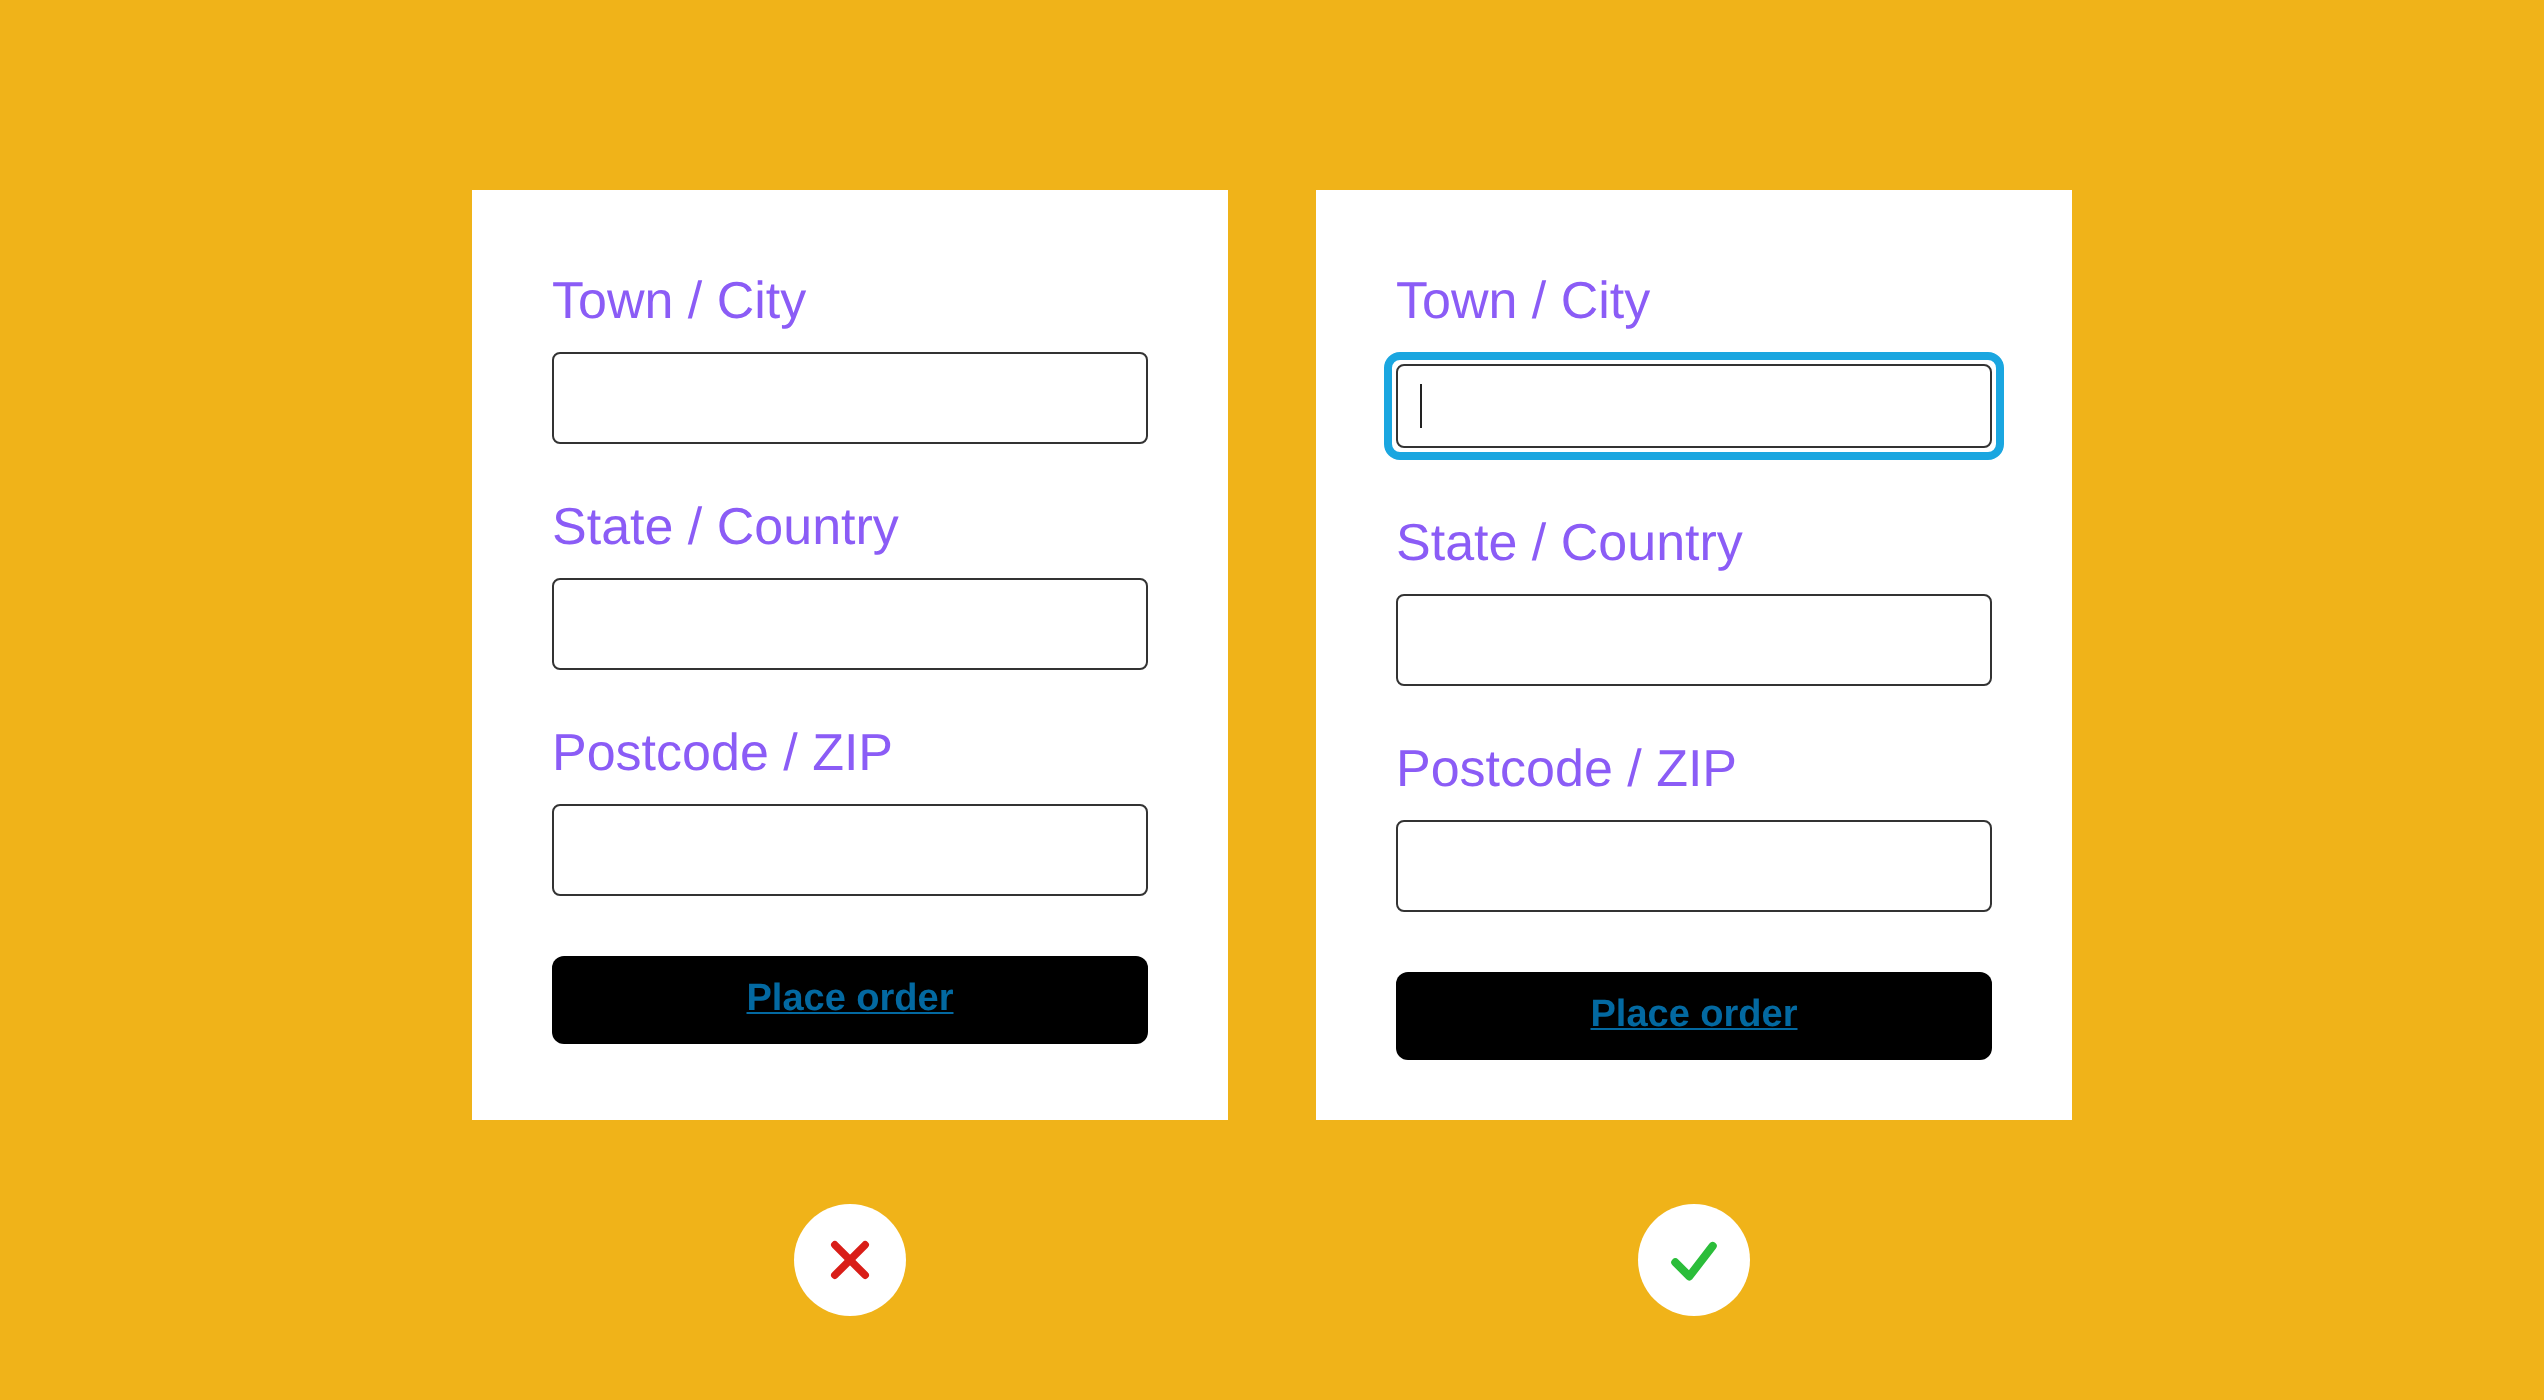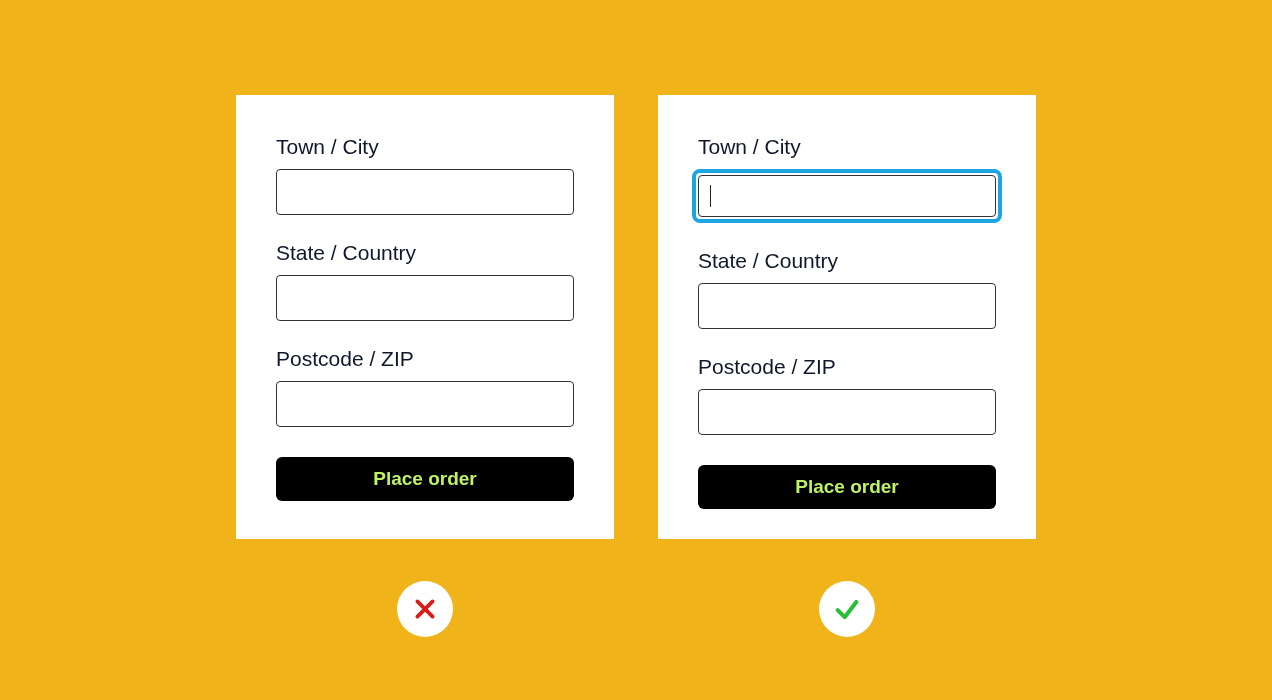--- a/index.html
+++ b/index.html
@@ -20,22 +20,22 @@
     }
     .card {
       background: #fff;
       width: 378px;
       padding: 40px 40px 30px 40px;
     }
     .field-group {
       margin-bottom: 26px;
     }
     .field-label {
-      font-size: 21px;
-      color: #0f172a;
+      font-size: 26px;
+      color: #8b5cf6;
       margin-bottom: 10px;
       display: block;
       font-weight: 400;
     }
     .field-input {
       width: 100%;
       height: 46px;
       border: 1px solid #333;
       border-radius: 4px;
       padding: 0 10px;
@@ -59,27 +59,28 @@
       top: 50%;
       transform: translateY(-50%);
       width: 1px;
       height: 22px;
       background: #222;
     }
     .submit-btn {
       width: 100%;
       height: 44px;
       background: #000;
-      color: #bef264;
+      color: #0369a1;
       font-size: 19px;
       font-weight: 700;
       border: none;
       border-radius: 6px;
       cursor: pointer;
       margin-top: 4px;
+      text-decoration: underline;
     }
     .badges-row {
       display: flex;
       gap: 44px;
       justify-content: center;
       margin-top: 42px;
     }
     .badge-col {
       width: 378px;
       display: flex;

